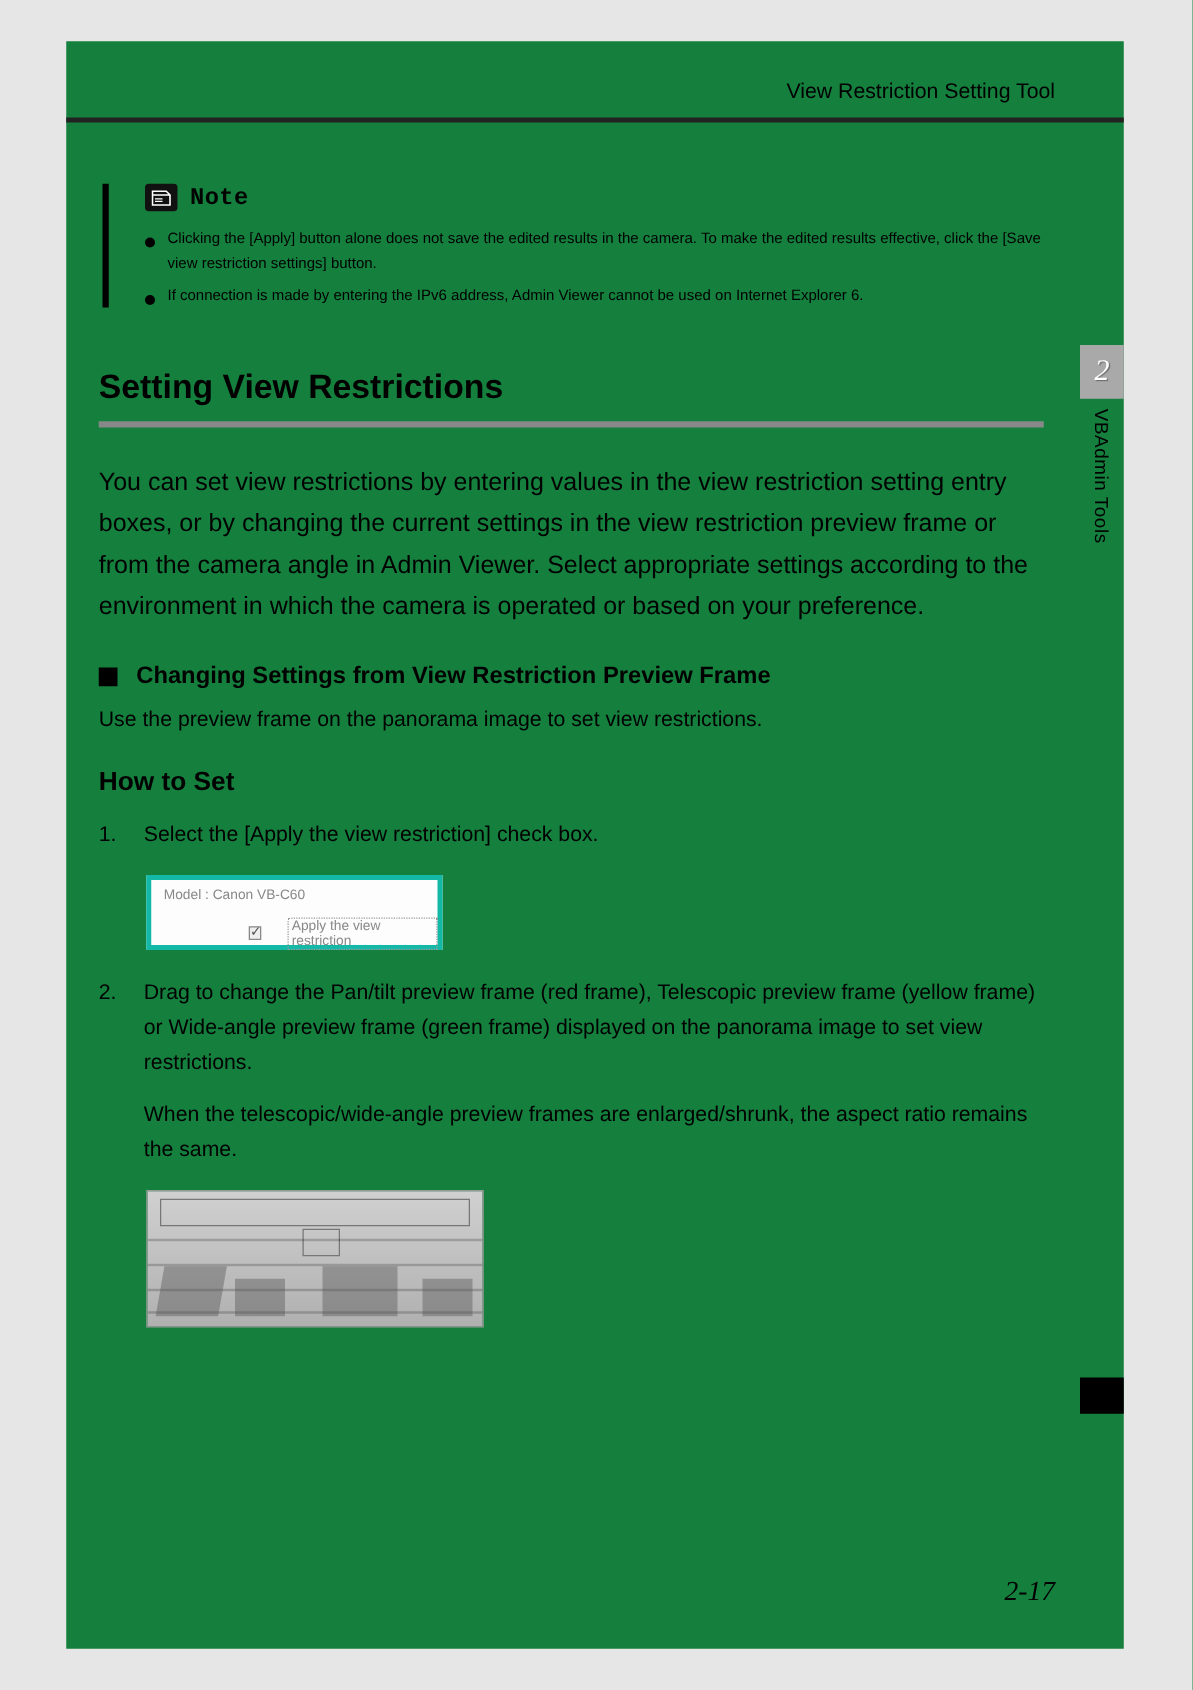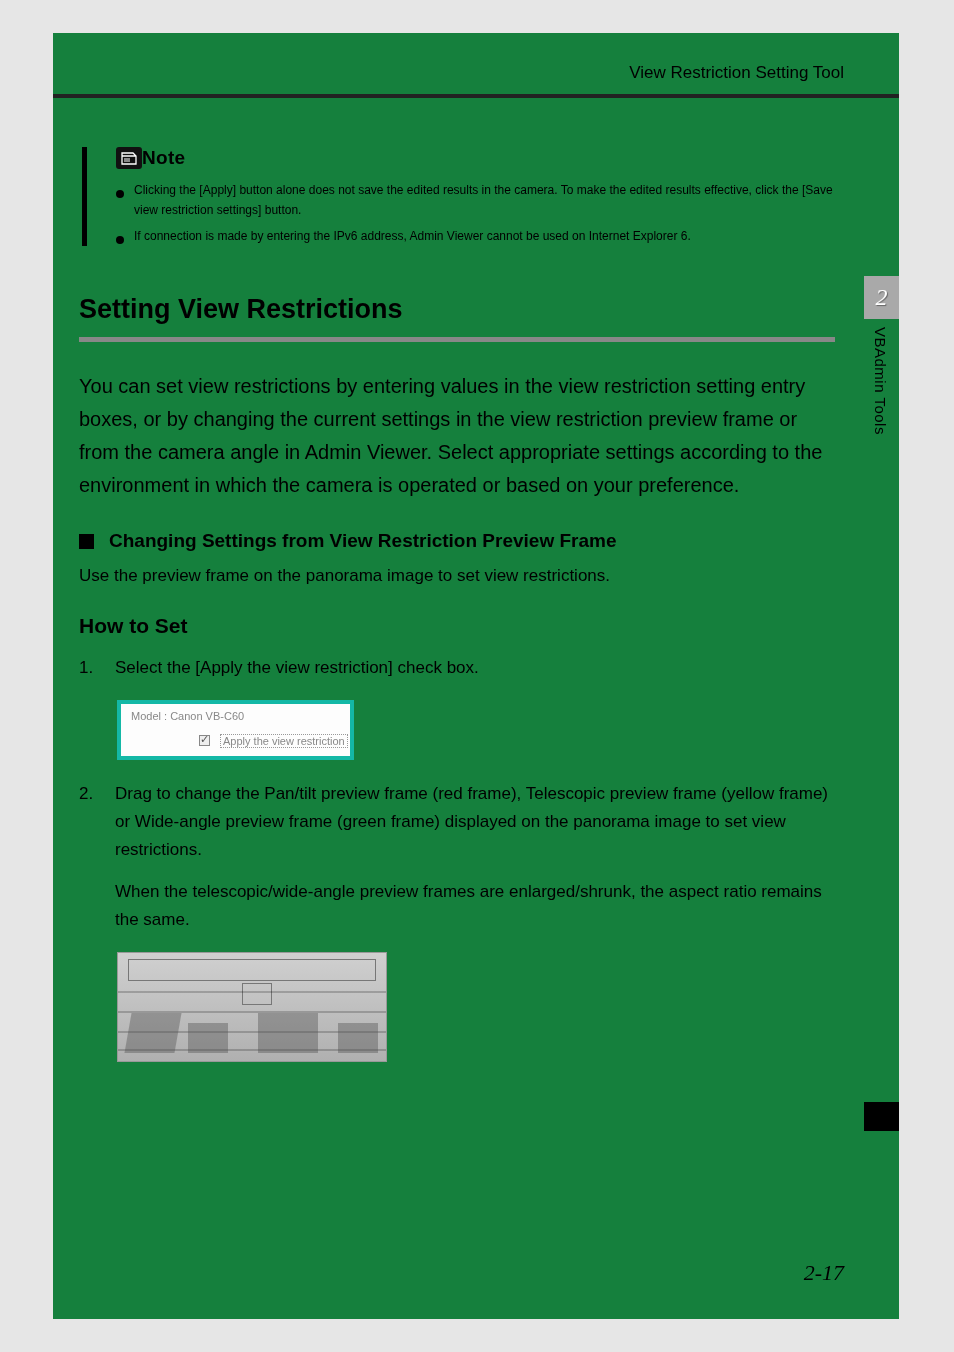--- a/index.html
+++ b/index.html
@@ -63,21 +63,21 @@
     width: 35px;
     height: 29px;
     background: #000;
   }
 
   .content { position: absolute; left: 26px; top: 114px; width: 756px; }
 
   .note-block { position: relative; margin-left: 3px; }
   .note-bar { position: absolute; left: 0; top: 0; bottom: 0; width: 5px; background: #000; }
   .note-inner { margin-left: 34px; }
-  .note-head { display: flex; align-items: center; margin-bottom: 12px; }
+  .note-head { display: flex; align-items: center; gap: 10px; margin-bottom: 12px; font-family: Liberation Mono, monospace; }
   .note-icon {
     width: 26px; height: 22px; background: #111; border-radius: 3px;
     display: flex; align-items: center; justify-content: center;
   }
   .note-icon svg { width: 16px; height: 14px; }
   .note-title { font-size: 19px; font-weight: bold; letter-spacing: 0.3px; }
   .note-list { list-style: none; }
   .note-list li { position: relative; padding-left: 18px; font-size: 12px; line-height: 1.65; margin-bottom: 6px; }
   .note-list li::before {
     content: ""; position: absolute; left: 0; top: 9px;
@@ -103,21 +103,21 @@
   .step-body { flex: 1; }
   .step-body p { margin-bottom: 14px; }
   .step-body p:last-child { margin-bottom: 0; }
 
   .fig1 {
     width: 237px; height: 60px; border: 4px solid #14b8a6; background: #fdfdfd;
     margin: 18px 0 20px 38px; position: relative;
     font-size: 11px; color: #888;
   }
   .fig1-model { position: absolute; left: 10px; top: 6px; }
-  .fig1-check { position: absolute; left: 78px; top: 30px; display: flex; align-items: center; gap: 10px; justify-content: center; }
+  .fig1-check { position: absolute; left: 78px; top: 30px; display: flex; align-items: center; gap: 21px; justify-content: center; }
   .fig1-cb { width: 11px; height: 11px; border: 1px solid #888; background: #eee; position: relative; }
   .fig1-cb::after { content: "✓"; position: absolute; left: 0; top: -3px; font-size: 11px; color: #555; }
   .fig1-label { border: 1px dotted #999; padding: 0 2px; }
 
   .fig2 {
     width: 270px; height: 110px; margin-left: 38px; margin-top: 18px;
     background: linear-gradient(#d0d0d0, #b0b0b0);
     border: 1px solid #999; position: relative; overflow: hidden;
   }
   .fig2 .f-top { position: absolute; left: 10px; right: 10px; top: 6px; height: 22px; border: 1px solid #777; }

